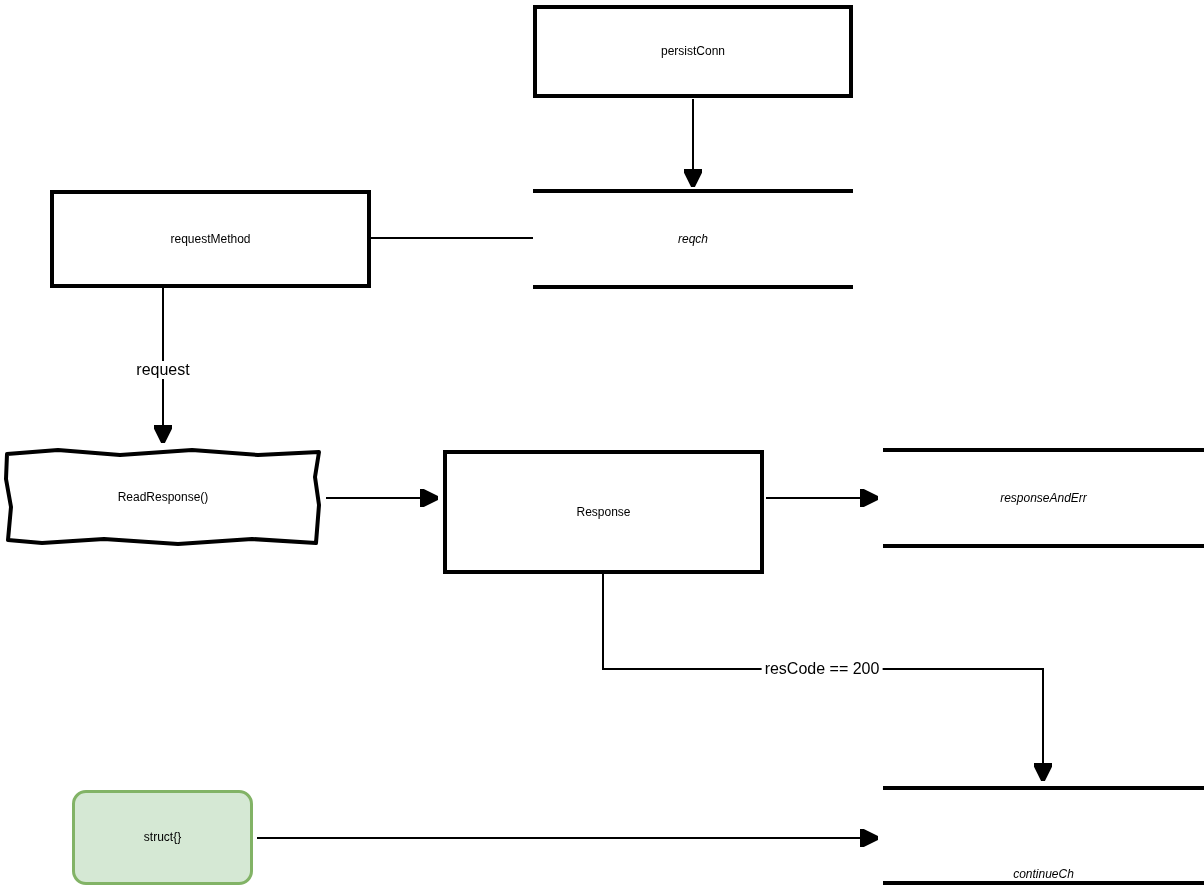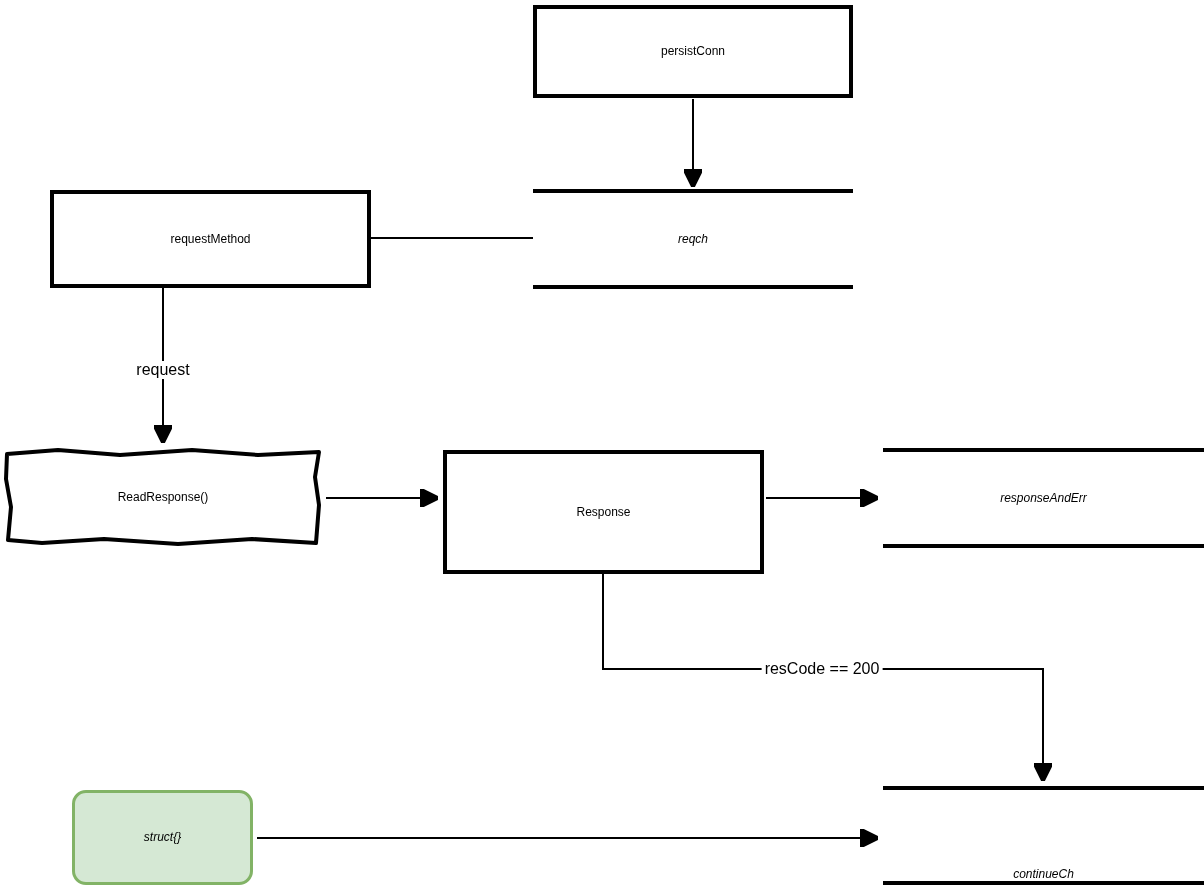--- a/index.html
+++ b/index.html
@@ -30,21 +30,20 @@
   .channel{
     background:transparent;
     border-top:4px solid var(--line);
     border-bottom:4px solid var(--line);
     font-style:italic;
   }
   .rounded{
     background:var(--struct-fill);
     border:3px solid var(--struct-stroke);
     border-radius:14px;
-    font-style:italic;
   }
   .sketch{background:transparent;border:none;text-align:center;}
   .sketch svg{position:absolute;left:0;top:0;width:100%;height:100%;}
   .sketch .lbl{position:relative;}
   .edge-label{
     position:absolute;
     transform:translate(-50%,-50%);
     background:var(--bg);
     font-size:16px;
     padding:0 3px;

